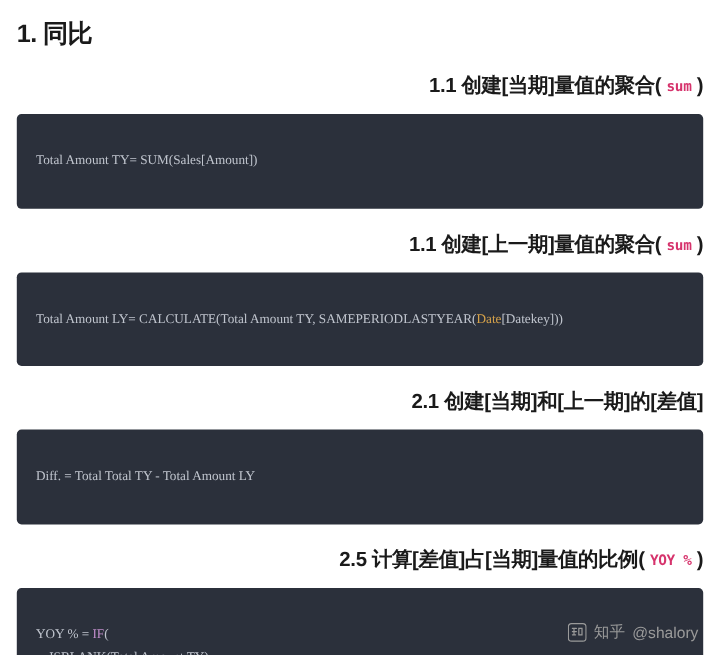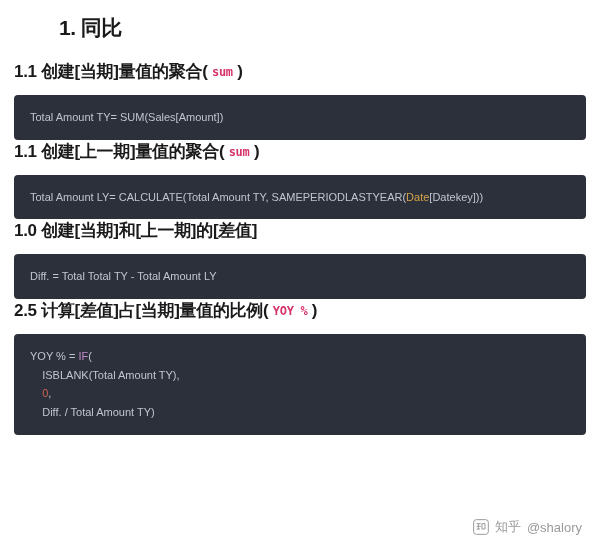--- a/index.html
+++ b/index.html
@@ -9,41 +9,42 @@
     width: 600px;
     padding: 10px 14px;
     color: #1a1a1a;
   }
   .h1 {
     font-size: 21px;
     font-weight: 700;
     margin-bottom: 18px;
     margin-top: 4px;
     letter-spacing: -0.5px;
-    margin-left: 45px;
   }
   .h2 {
     font-size: 17px;
     font-weight: 700;
+    margin-top: 18px;
     margin-bottom: 12px;
     letter-spacing: -0.3px;
+    text-align: right;
   }
   .inline-badge {
     color: #d6336c;
     font-family: ui-monospace, "SF Mono", Menlo, Consolas, monospace;
     font-size: 12px;
     font-weight: 600;
     vertical-align: 1px;
   }
   .codeblock {
     background: #2b303b;
     color: #c0c5ce;
     border-radius: 4px;
-    padding: 13px 16px;
-    font-family: Liberation Sans, sans-serif;
+    padding: 30px 16px;
+    font-family: Liberation Serif, serif;
     font-size: 11px;
     line-height: 1.7;
     white-space: pre;
     overflow-x: auto;
   }
   .codeblock .kw { color: #bf8cc9; }     
   .codeblock .id { color: #d6a24a; margin-top: 41px; }     
   .codeblock .num { color: #c9634e; }    
   .watermark {
     position: fixed;
@@ -66,21 +67,21 @@
   <span>1.1 创建[当期]量值的聚合( </span><span class="inline-badge">sum</span><span> )</span>
 </h2>
 <div class="codeblock">Total Amount TY= SUM(Sales[Amount])</div>
 
 <h2 class="h2">
   <span>1.1 创建[上一期]量值的聚合( </span><span class="inline-badge">sum</span><span> )</span>
 </h2>
 <div class="codeblock">Total Amount LY= CALCULATE(Total Amount TY, SAMEPERIODLASTYEAR(<span class="id">Date</span>[Datekey]))</div>
 
 <h2 class="h2">
-  <span>1.0 创建[当期]和[上一期]的[差值]</span>
+  <span>2.1 创建[当期]和[上一期]的[差值]</span>
 </h2>
 <div class="codeblock">Diff. = Total Total TY - Total Amount LY</div>
 
 <h2 class="h2">
   <span>2.5 计算[差值]占[当期]量值的比例( </span><span class="inline-badge">YOY %</span><span> )</span>
 </h2>
 <div class="codeblock">YOY % = <span class="kw">IF</span>(
     ISBLANK(Total Amount TY),
     <span class="num">0</span>,
     Diff. / Total Amount TY)</div>

